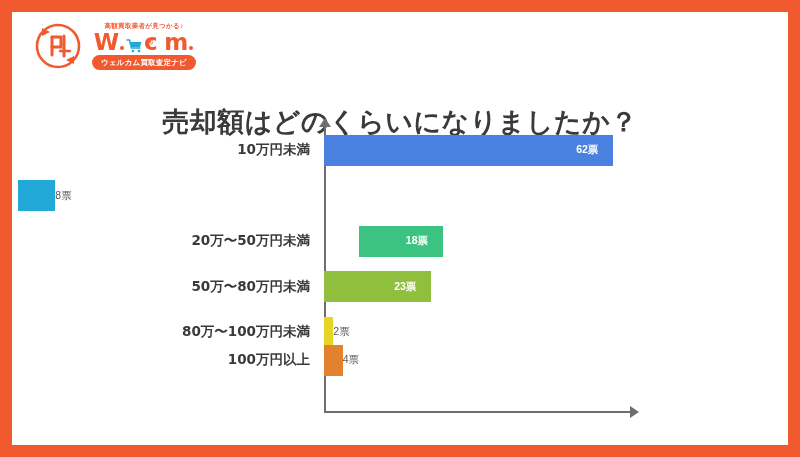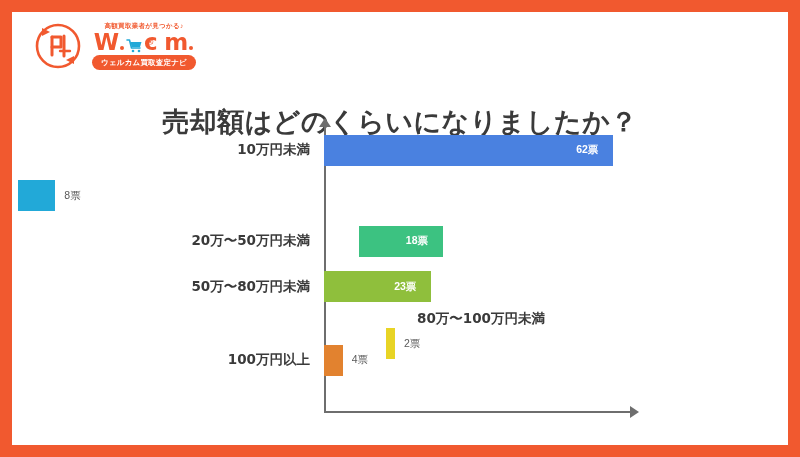--- a/index.html
+++ b/index.html
@@ -221,21 +221,20 @@
     font-size: 10.5px;
     font-weight: bold;
     padding-right: 15px;
     white-space: nowrap;
   }
 
   .bar-value-out {
     color: #595959;
     font-size: 10.5px;
     font-weight: normal;
-    padding-left: 9px;
     white-space: nowrap;
   }
 </style>
 </head>
 <body>
 
 <div id="poster">
   <div id="canvas">
 
     <div id="logo">
@@ -306,21 +305,21 @@
             </div>
           </div>
           <div class="bar-row" style="top: 142.5px;">
             <div class="cat-label">50万〜80万円未満</div>
             <div class="bar-wrap">
               <div class="bar" style="width: 107.333px; background: rgb(143, 191, 60);">
                 <span class="bar-value-in">23票</span>
               </div>
             </div>
           </div>
-          <div class="bar-row" style="top: 188px; flex-direction: column;">
+          <div class="bar-row" style="top: 188px;">
             <div class="cat-label">80万〜100万円未満</div>
             <div class="bar-wrap">
               <div class="bar" style="width: 9.33333px; background: rgb(232, 212, 37);"></div>
               <span class="bar-value-out">2票</span>
             </div>
           </div>
           <div class="bar-row" style="top: 216px;">
             <div class="cat-label">100万円以上</div>
             <div class="bar-wrap">
               <div class="bar" style="width: 18.6667px; background: rgb(226, 130, 47);"></div>

